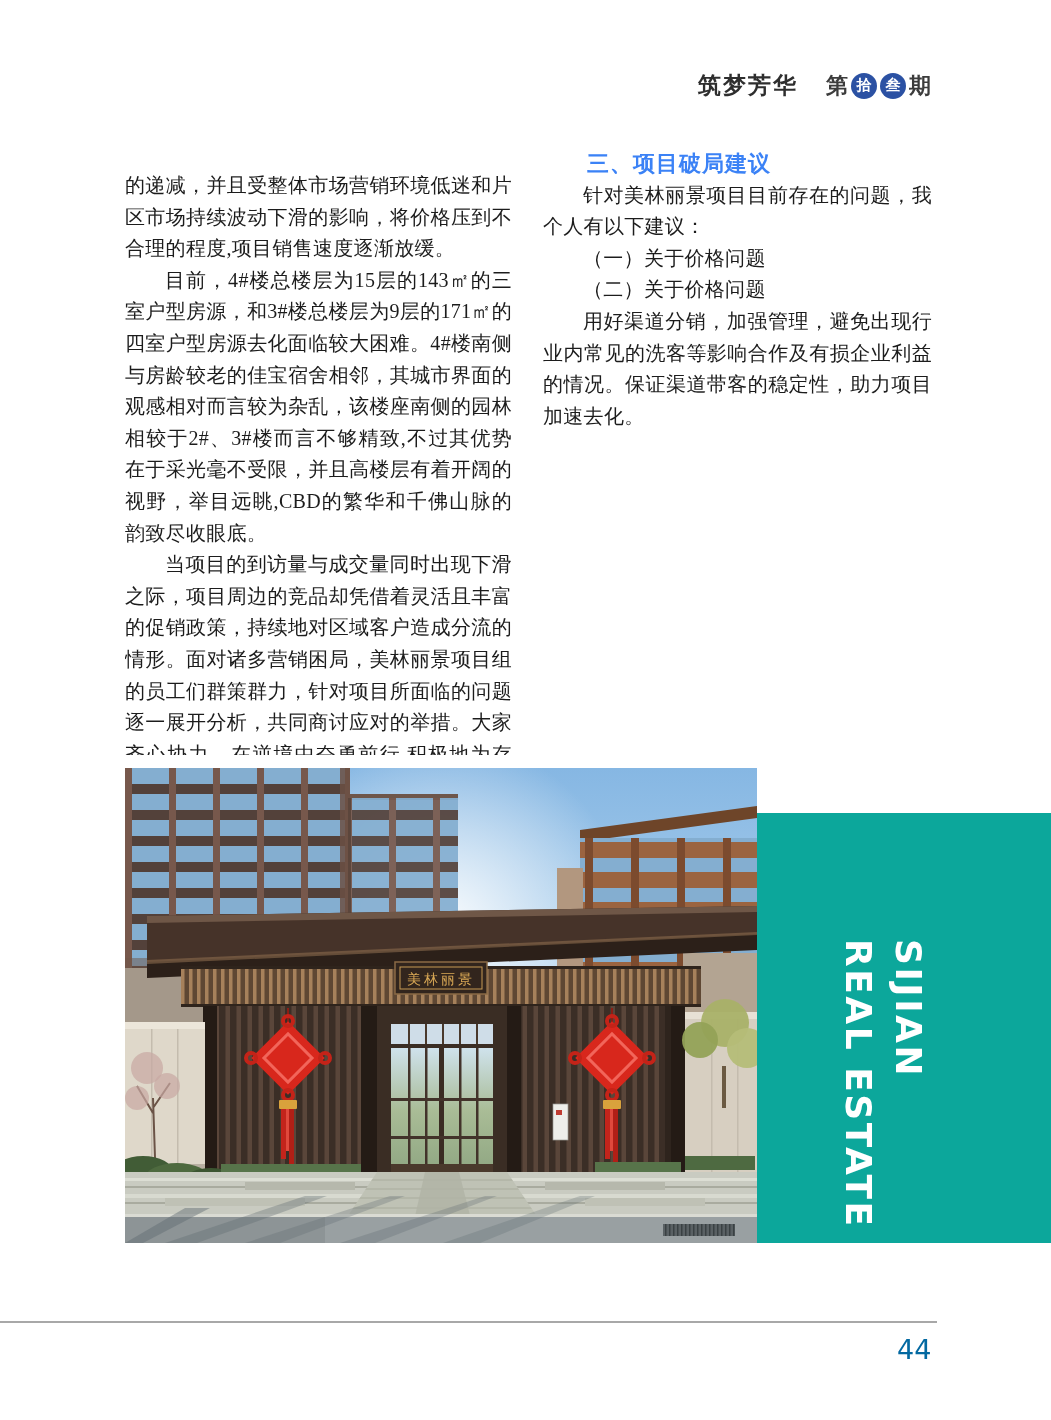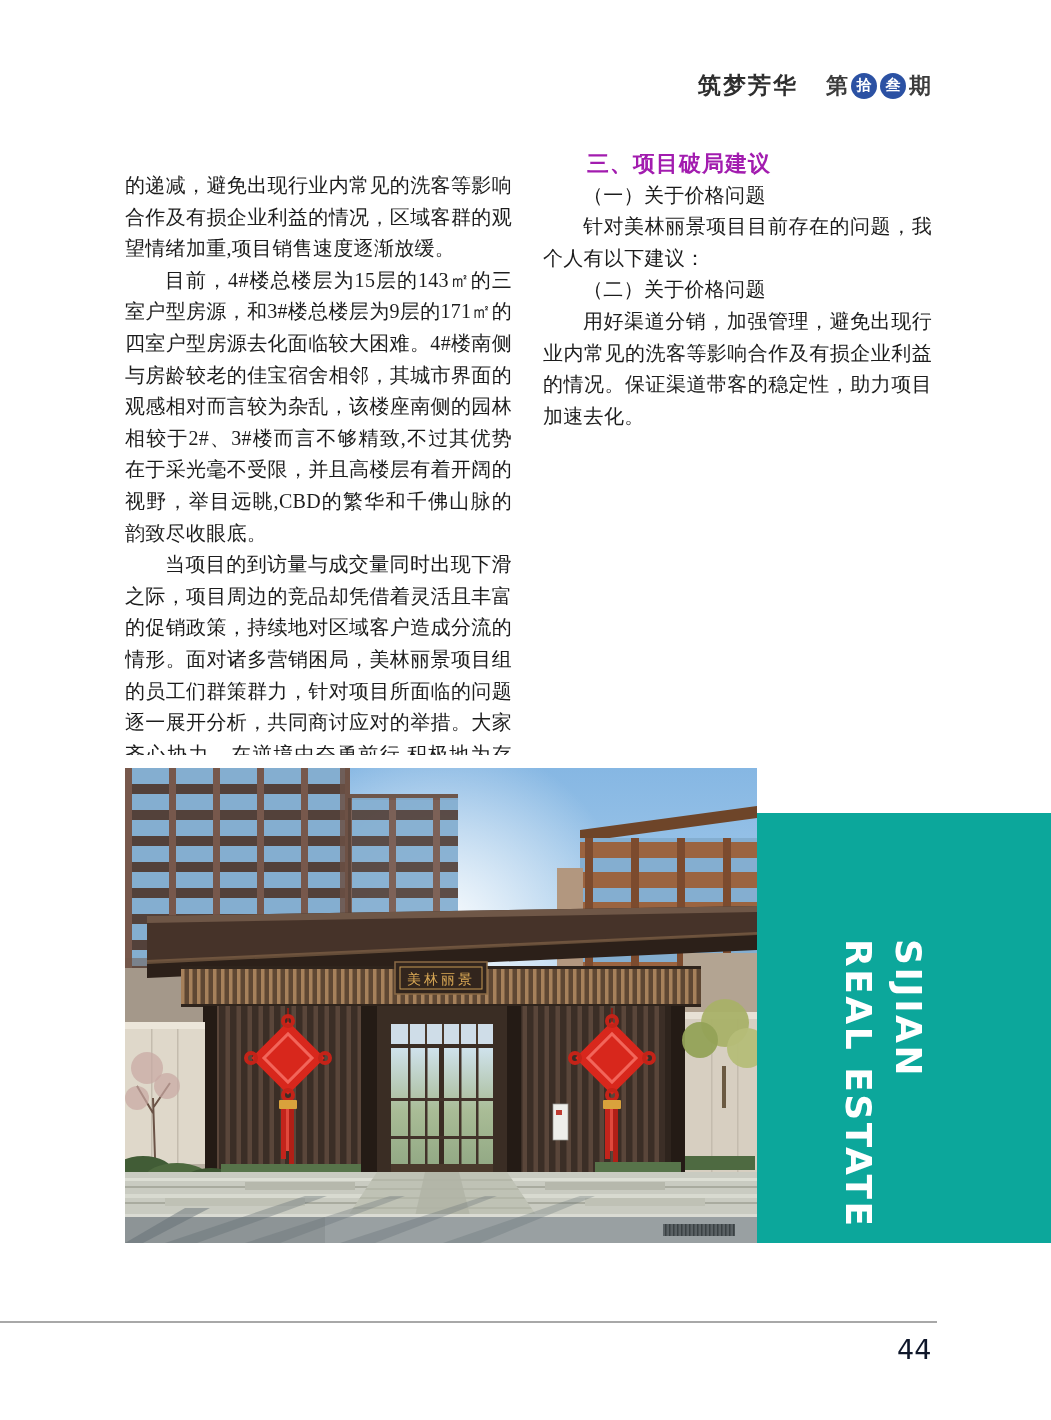--- a/index.html
+++ b/index.html
@@ -17,58 +17,58 @@
   .badge { width:26px; height:26px; border-radius:50%; background:#2b51a3; color:#fff;
     font-size:15px; font-weight:bold; display:flex; align-items:center; justify-content:center; }
   
   .col { position:absolute; text-align:justify; font-size:20px; line-height:31.6px;
     color:#1c1c1c; letter-spacing:0.3px; overflow:hidden; }
   .col p { margin:0; text-indent:2em; }
   .col p.noindent { text-indent:0; }
   .left-col  { left:125px; top:170px; width:387px; height:585px; }
   .right-col { left:543px; top:148px; width:389px; height:610px; }
   .section-heading { font-family:"DejaVu Sans","Liberation Sans",sans-serif; font-weight:bold;
-    font-size:22px; color:#a21caf; margin:0 0 7px 0; text-indent:0; letter-spacing:1px; }
+    font-size:22px; color:#3b82f6; margin:0 0 7px 0; text-indent:0; letter-spacing:1px; }
   
   .photo { position:absolute; left:125px; top:768px; width:632px; height:475px; display:block; }
   .brand-panel { position:absolute; left:757px; top:813px; width:294px; height:430px; background:#0ca79b; }
   .brand-text { position:absolute; left:176px; top:126px; transform:rotate(90deg);
     transform-origin:top left; white-space:nowrap; color:#ffffff;
     font-family:"DejaVu Sans","Liberation Sans",sans-serif; font-weight:bold;
     font-size:36px; line-height:50px; letter-spacing:2.5px; }
   
   .footer-rule { position:absolute; left:0; top:1321px; width:937px; height:2px; background:#a8a8a8; }
-  .page-number { position:absolute; left:897px; top:1334px; font-size:27px; color:#0f172a;
+  .page-number { position:absolute; left:897px; top:1334px; font-size:27px; color:#0369a1;
     font-family:"DejaVu Sans","Liberation Sans",sans-serif; }
 </style>
 </head>
 <body>
 
 <div class="page">
 
   <div class="header">
     <span class="mag-title">筑梦芳华</span>
     <span class="issue">
       <span>第</span>
       <span class="badge">拾</span>
       <span class="badge">叁</span>
       <span>期</span>
     </span>
   </div>
 
   <div class="col left-col">
-    <p class="noindent">的递减，避免出现行业内常见的洗客等影响合作及有损企业利益的情况，区域客群的观望情绪加重,项目销售速度逐渐放缓。</p>
+    <p class="noindent">的递减，并且受整体市场营销环境低迷和片区市场持续波动下滑的影响，将价格压到不合理的程度,项目销售速度逐渐放缓。</p>
     <p>目前，4#楼总楼层为15层的143㎡的三室户型房源，和3#楼总楼层为9层的171㎡的四室户型房源去化面临较大困难。4#楼南侧与房龄较老的佳宝宿舍相邻，其城市界面的观感相对而言较为杂乱，该楼座南侧的园林相较于2#、3#楼而言不够精致,不过其优势在于采光毫不受限，并且高楼层有着开阔的视野，举目远眺,CBD的繁华和千佛山脉的韵致尽收眼底。</p>
     <p>当项目的到访量与成交量同时出现下滑之际，项目周边的竞品却凭借着灵活且丰富的促销政策，持续地对区域客户造成分流的情形。面对诸多营销困局，美林丽景项目组的员工们群策群力，针对项目所面临的问题逐一展开分析，共同商讨应对的举措。大家齐心协力、在逆境中奋勇前行,积极地为存量去化探寻破局之道。</p>
   </div>
 
   <div class="col right-col">
     <p class="section-heading">三、项目破局建议</p>
+    <p>针对美林丽景项目目前存在的问题，我个人有以下建议：</p>
     <p>（一）关于价格问题</p>
-    <p>针对美林丽景项目目前存在的问题，我个人有以下建议：</p>
     <p>（二）关于价格问题</p>
     <p>用好渠道分销，加强管理，避免出现行业内常见的洗客等影响合作及有损企业利益的情况。保证渠道带客的稳定性，助力项目加速去化。</p>
   </div>
 
   <svg class="photo" viewBox="0 0 632 475" preserveAspectRatio="none" xmlns="http://www.w3.org/2000/svg">
     <defs>
       <linearGradient id="sky" x1="0" y1="0" x2="0" y2="1">
         <stop offset="0" stop-color="#86b7e3"></stop>
           <stop offset="0.55" stop-color="#b8d7ef"></stop>
           <stop offset="1" stop-color="#eaf4fa"></stop>

